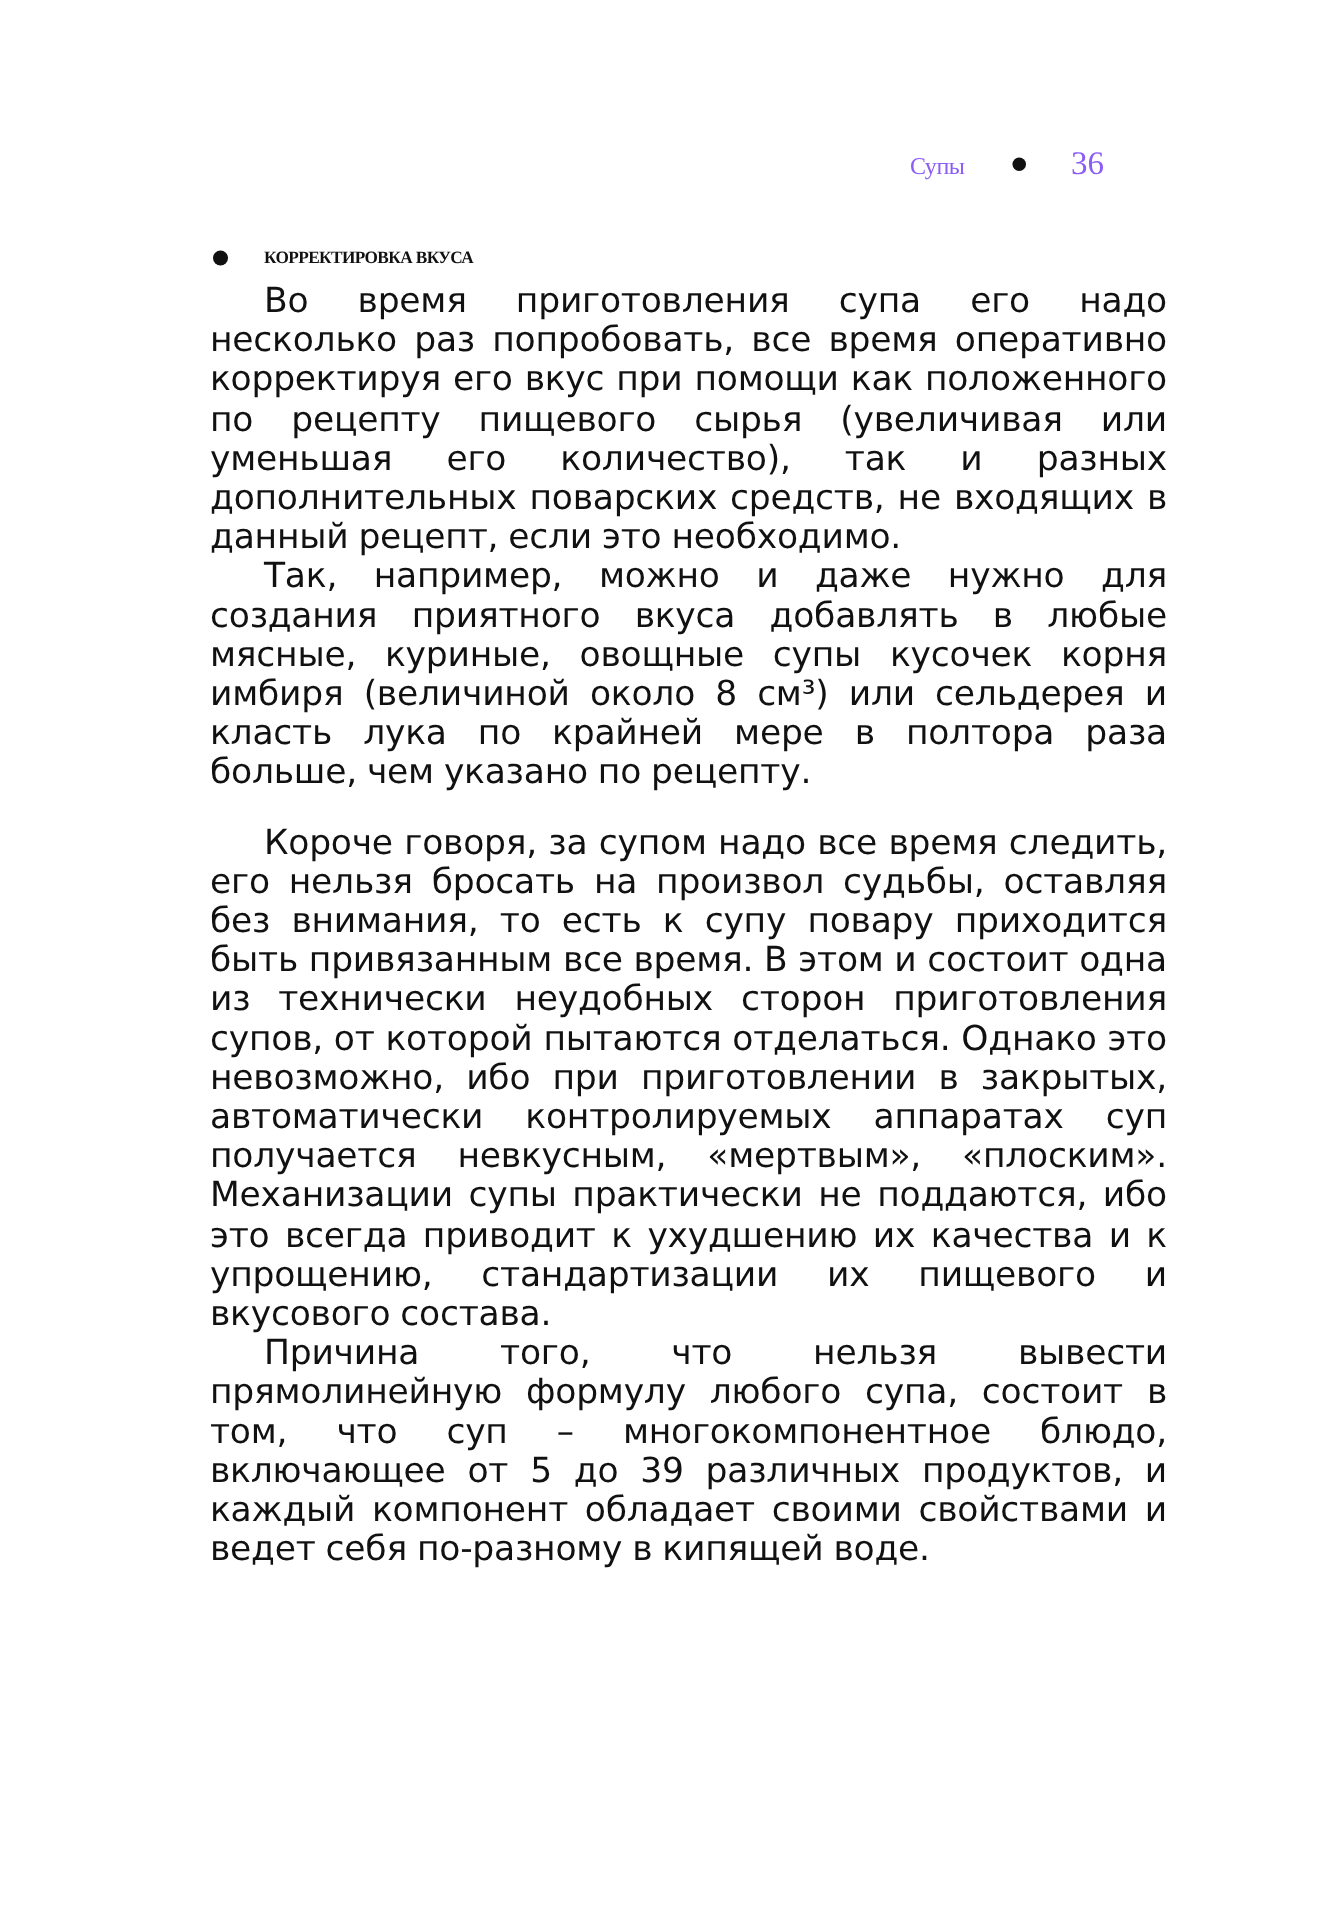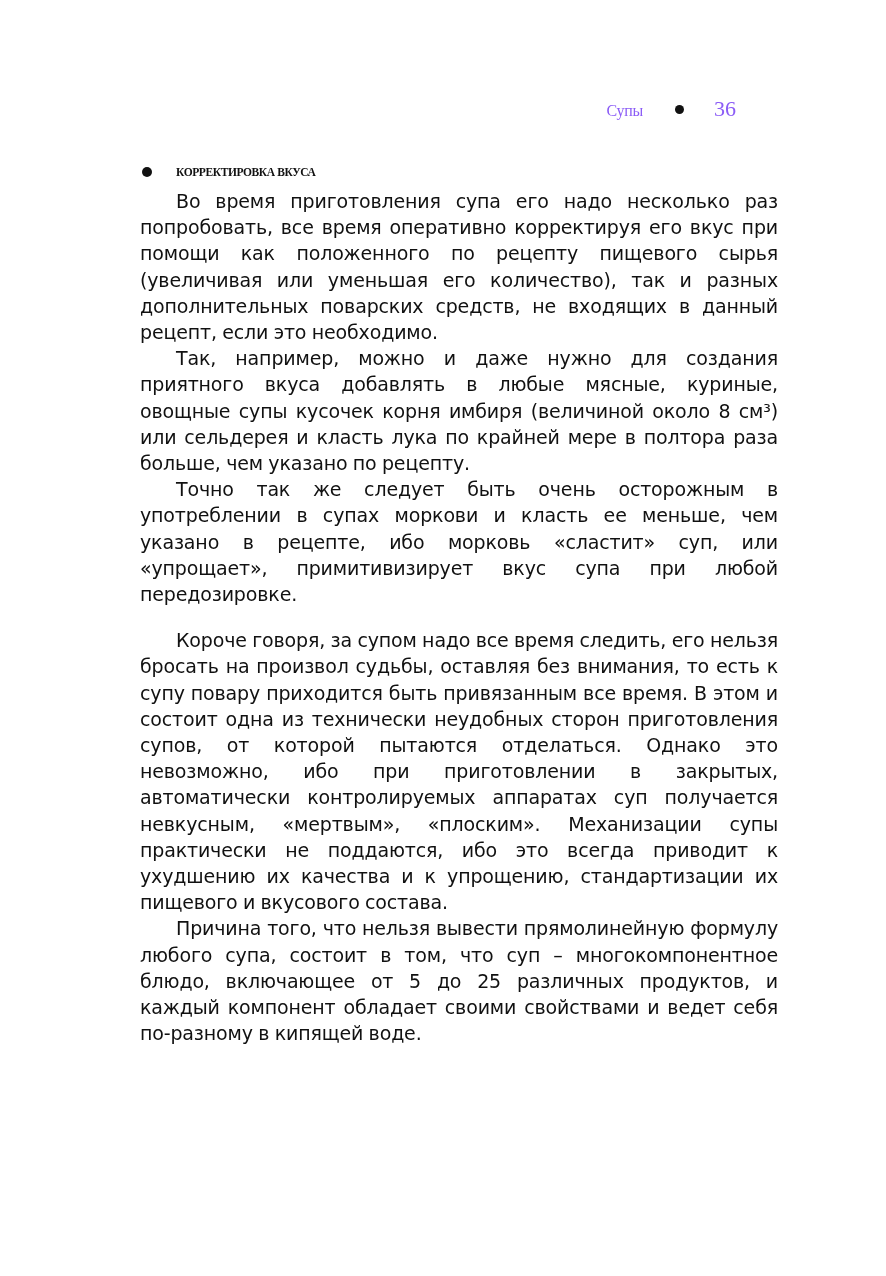--- a/index.html
+++ b/index.html
@@ -65,21 +65,21 @@
     }
     .heading .title {
       font-family: "Liberation Serif", serif;
       font-weight: bold;
       font-size: 11.5px;
       letter-spacing: -0.4px;
       text-transform: uppercase;
     }
     .para {
       margin: 0;
-      font-size: 19px;
+      font-size: 23px;
       line-height: 26.2px;
       text-align: justify;
       text-indent: 36px;
       letter-spacing: -0.15px;
       word-spacing: -0.5px;
       hyphens: none;
     }
     .section-block { margin-bottom: 20px; }
     .section-block.second { margin-top: 0; }
   </style>
@@ -94,21 +94,20 @@
 
 <div class="content">
 
   <div class="section-block">
     <div class="heading">
       <span class="bullet"></span>
       <span class="title">КОРРЕКТИРОВКА ВКУСА</span>
     </div>
     <p class="para">Во время приготовления супа его надо несколько раз попробовать, все время оперативно корректируя его вкус при помощи как положенного по рецепту пищевого сырья (увеличивая или уменьшая его количество), так и разных дополнительных поварских средств, не входящих в данный рецепт, если это необходимо.</p>
     <p class="para">Так, например, можно и даже нужно для создания приятного вкуса добавлять в любые мясные, куриные, овощные супы кусочек корня имбиря (величиной около 8 см³) или сельдерея и класть лука по крайней мере в полтора раза больше, чем указано по рецепту.</p>
-    <p class="para">Точно так же следует быть очень осторожным в употреблении в супах моркови и класть ее меньше, чем указано в рецепте, ибо морковь «сластит» суп, или «упрощает», примитивизирует вкус супа при любой передозировке.</p>
   </div>
 
   <div class="section-block second">
     <p class="para">Короче говоря, за супом надо все время следить, его нельзя бросать на произвол судьбы, оставляя без внимания, то есть к супу повару приходится быть привязанным все время. В этом и состоит одна из технически неудобных сторон приготовления супов, от которой пытаются отделаться. Однако это невозможно, ибо при приготовлении в закрытых, автоматически контролируемых аппаратах суп получается невкусным, «мертвым», «плоским». Механизации супы практически не поддаются, ибо это всегда приводит к ухудшению их качества и к упрощению, стандартизации их пищевого и вкусового состава.</p>
-    <p class="para">Причина того, что нельзя вывести прямолинейную формулу любого супа, состоит в том, что суп – многокомпонентное блюдо, включающее от 5 до 25 различных продуктов, и каждый компонент обладает своими свойствами и ведет себя по-разному в кипящей воде.</p>
+    <p class="para">Причина того, что нельзя вывести прямолинейную формулу любого супа, состоит в том, что суп – многокомпонентное блюдо, включающее от 5 до 39 различных продуктов, и каждый компонент обладает своими свойствами и ведет себя по-разному в кипящей воде.</p>
   </div>
 
 </div>
 
 </body></html>

